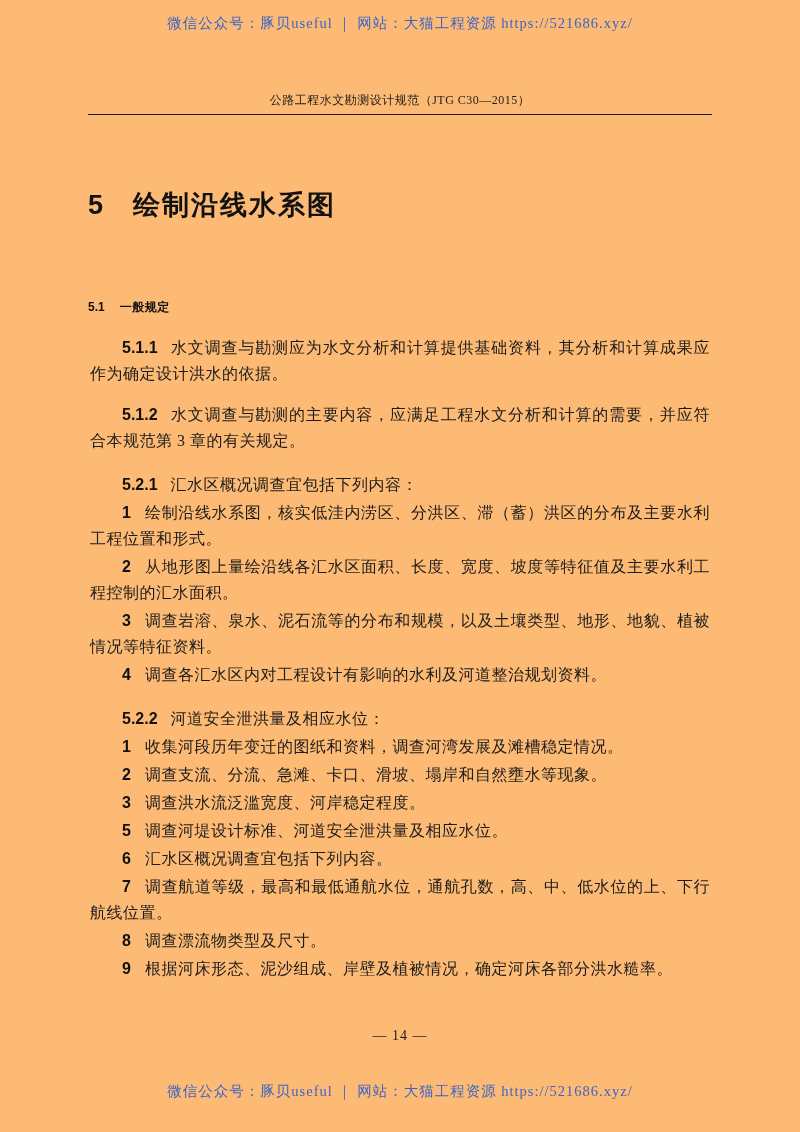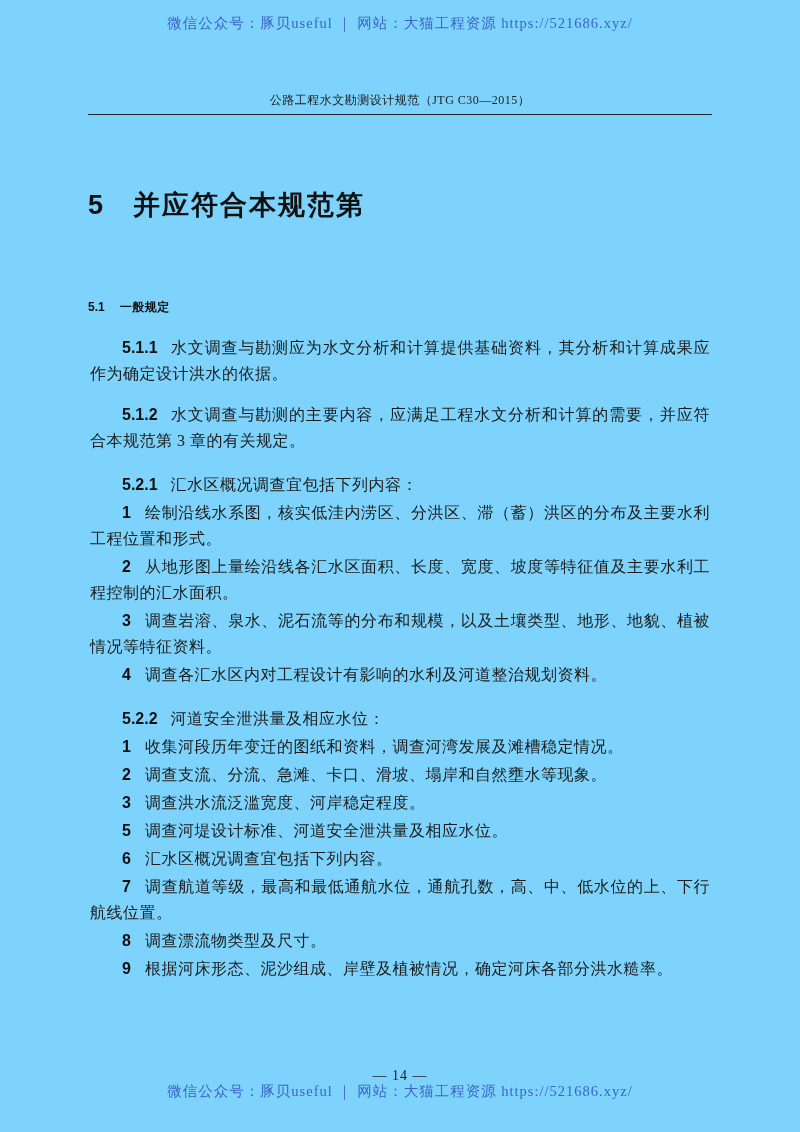--- a/index.html
+++ b/index.html
@@ -1,20 +1,20 @@
 <!DOCTYPE html>
 <html><head>
 <meta charset="utf-8">
 <style>
   html, body { margin: 0; padding: 0; background: #ffffff; }
   .page {
     position: relative;
     width: 800px;
     height: 1132px;
-    background: #7dd3fc;
+    background: #fdba74;
     overflow: hidden;
     font-family: "Liberation Serif", "DejaVu Serif", serif;
     color: #1c1c1c;
   }
 
   .watermark {
     position: absolute;
     left: 0; right: 0;
     text-align: center;
     color: #3b64c8;
@@ -95,38 +95,37 @@
   .item .num-bold { margin-right: 14px; }
 
   .page-footer {
     position: absolute;
     left: 0; right: 0;
     top: 1028px;
     text-align: center;
     font-size: 14px;
     letter-spacing: 1px;
     color: #1c1c1c;
-    margin-top: 40px;
   }
 </style>
 </head>
 <body>
 
 <div class="page">
 
   <div class="watermark top">微信公众号：豚贝useful ｜ 网站：大猫工程资源 https://521686.xyz/</div>
 
   <div class="running-header">公路工程水文勘测设计规范（JTG C30—2015）</div>
   <hr class="header-rule">
 
   <div class="content">
 
     <div class="chapter">
       <span class="chapter-number">5</span>
-      <span>并应符合本规范第</span>
+      <span>绘制沿线水系图</span>
     </div>
 
     <div class="sec-heading">
       <span class="sec-num">5.1</span><span>一般规定</span>
     </div>
 
     <p class="clause">
       <span class="num-bold">5.1.1</span><span>水文调查与勘测应为水文分析和计算提供基础资料，其分析和计算成果应作为确定设计洪水的依据。</span>
     </p>
 

